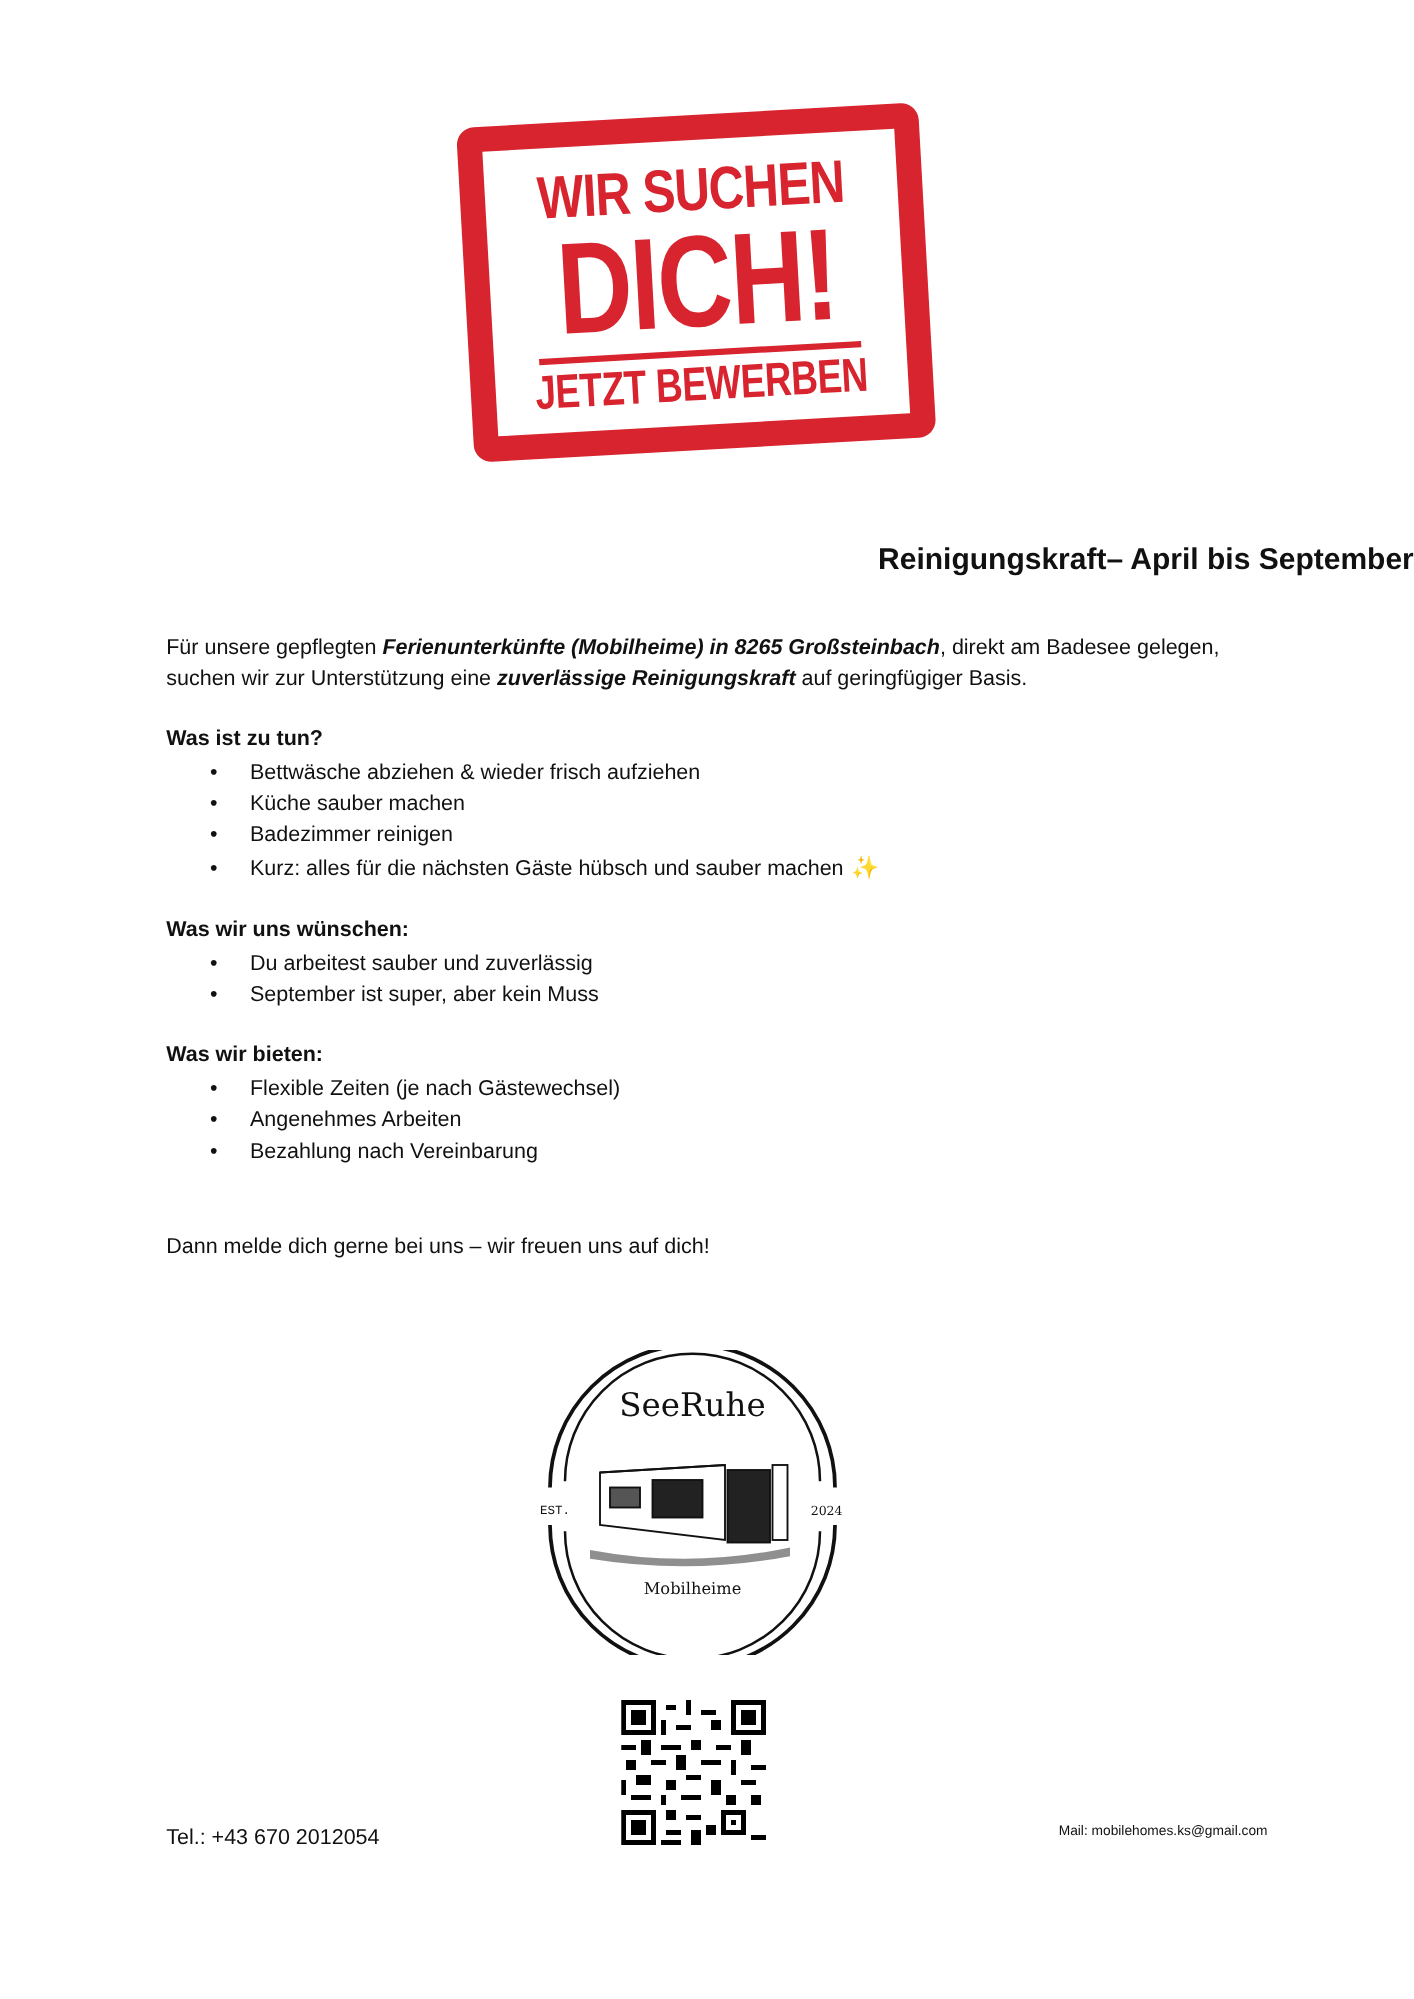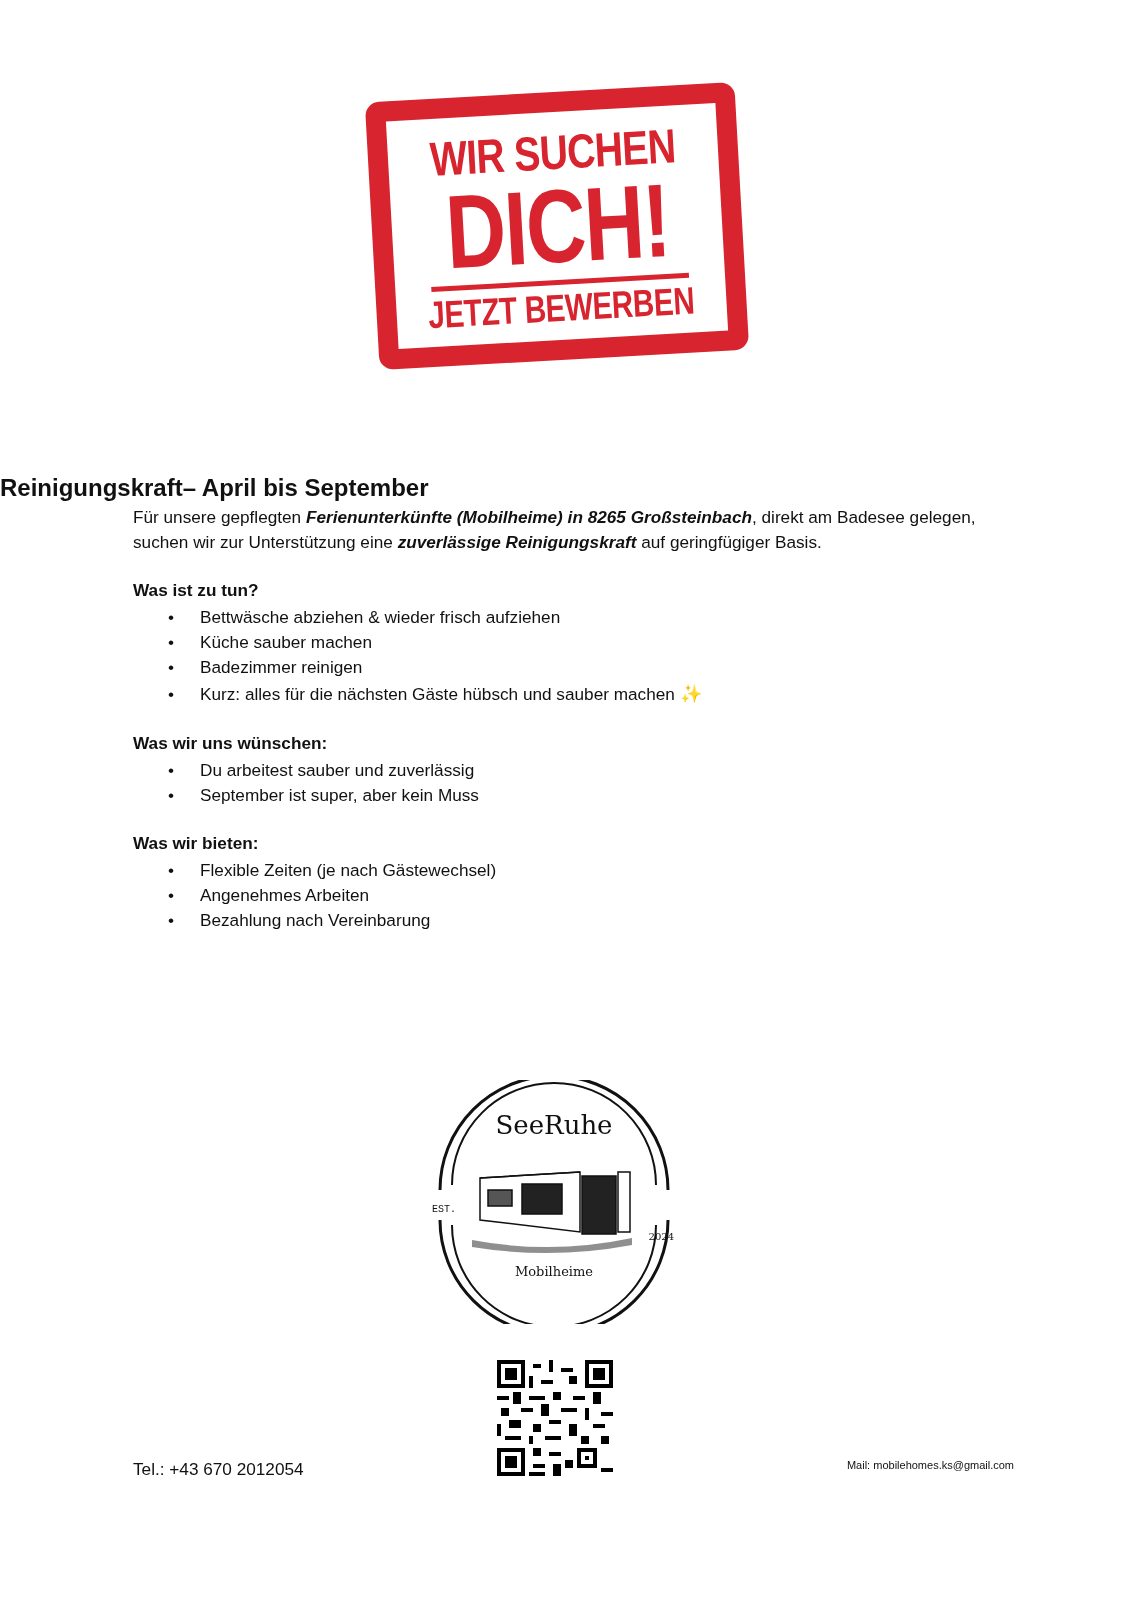--- a/index.html
+++ b/index.html
@@ -16,22 +16,22 @@
   .stamp-line1 { font-family: "Liberation Sans", sans-serif; font-weight: bold; color: #d7242e;
                  font-size: 48px; letter-spacing: -1px; line-height: 1; transform: scaleX(0.82);
                  margin-top: 4px; }
   .stamp-line2 { font-family: "Liberation Sans", sans-serif; font-weight: bold; color: #d7242e;
                  font-size: 104px; line-height: 0.95; transform: scaleX(0.80); letter-spacing: -2px; }
   .stamp-rule { width: 258px; height: 5px; background: #d7242e; margin: 4px 0 4px 0; }
   .stamp-line3 { font-family: "Liberation Sans", sans-serif; font-weight: bold; color: #d7242e;
                  font-size: 38px; line-height: 1; transform: scaleX(0.78); letter-spacing: -0.5px; }
 
   
-  .title { position: absolute; top: 434px; left: 0; width: 1131px; text-align: left;
-           font-weight: bold; font-size: 24px; margin-top: 40px; }
+  .title { position: absolute; top: 434px; left: 0; width: 1131px; text-align: right;
+           font-weight: bold; font-size: 24px; }
 
   .content { position: absolute; left: 133px; width: 860px; font-size: 17.2px; line-height: 25px; }
   .intro { top: 505px; }
   .intro b { font-weight: bold; font-style: italic; }
 
   .section-head { position: absolute; left: 133px; font-weight: bold; font-size: 17.2px; }
   .list { position: absolute; left: 133px; margin: 0; padding: 0; list-style: none; font-size: 17.2px; }
   .list li { position: relative; padding-left: 67px; height: 25px; line-height: 25px; }
   .list li .bullet { position: absolute; left: 35px; top: 0; }
 
@@ -83,20 +83,21 @@
 </ul>
 
 <div class="section-head" style="top:833px;">Was wir bieten:</div>
 <ul class="list" style="top:858px;">
   <li><span class="bullet">•</span><span>Flexible Zeiten (je nach Gästewechsel)</span></li>
   <li><span class="bullet">•</span><span>Angenehmes Arbeiten</span></li>
   <li><span class="bullet">•</span><span>Bezahlung nach Vereinbarung</span></li>
 </ul>
 
 <div class="closing">
+  <div>Dann melde dich gerne bei uns – wir freuen uns auf dich!</div>
 </div>
 
 <div class="logo">
   <svg viewBox="0 0 244 244" xmlns="http://www.w3.org/2000/svg">
     <path d="M 8 110 A 114 114 0 0 1 236 110" fill="none" stroke="#111" stroke-width="3"></path>
     <path d="M 20 105 A 102 102 0 0 1 224 105" fill="none" stroke="#111" stroke-width="2"></path>
     <path d="M 8 140 A 114 114 0 0 0 236 140" fill="none" stroke="#111" stroke-width="3"></path>
     <path d="M 20 145 A 102 102 0 0 0 224 145" fill="none" stroke="#111" stroke-width="2"></path>
 
     <g stroke="#111" fill="none" stroke-width="1.5">
@@ -104,21 +105,21 @@
       <line x1="48" y1="98" x2="148" y2="92"></line>
       <rect x="90" y="104" width="40" height="30" fill="#222"></rect>
       <rect x="150" y="96" width="34" height="58" fill="#222"></rect>
       <rect x="186" y="92" width="12" height="60" fill="#fff"></rect>
       <rect x="56" y="110" width="24" height="16" fill="#555"></rect>
     </g>
     <path d="M 40 160 Q 120 175 200 158 L 200 165 Q 120 180 40 167 Z" fill="#444" opacity="0.6"></path>
   </svg>
   <div style="position:absolute; top:30px; left:0; width:244px; text-align:center; font-family:'DejaVu Serif', serif; font-size:26px;">SeeRuhe</div>
   <div style="position:absolute; top:124px; left:0px; font-family:Liberation Mono, monospace; font-size:10px;">EST.</div>
-  <div style="position:absolute; top:124px; right:2px; font-family:'DejaVu Serif', serif; font-size:10px;margin-top:27px;">2024</div>
+  <div style="position:absolute; top:124px; right:2px; font-family:'DejaVu Serif', serif; font-size:10px;">2024</div>
   <div style="position:absolute; top:184px; left:0; width:244px; text-align:center; font-family:'DejaVu Serif', serif; font-size:13px;">Mobilheime</div>
 </div>
 
 <div class="qr">
   <svg viewBox="0 0 29 29" width="116" height="116" xmlns="http://www.w3.org/2000/svg" shape-rendering="crispEdges">
     <rect width="29" height="29" fill="#fff"></rect>
     <g fill="#000">
       <rect x="0" y="0" width="7" height="7"></rect>
         <rect x="1" y="1" width="5" height="5" fill="#fff"></rect>
         <rect x="2" y="2" width="3" height="3"></rect>

